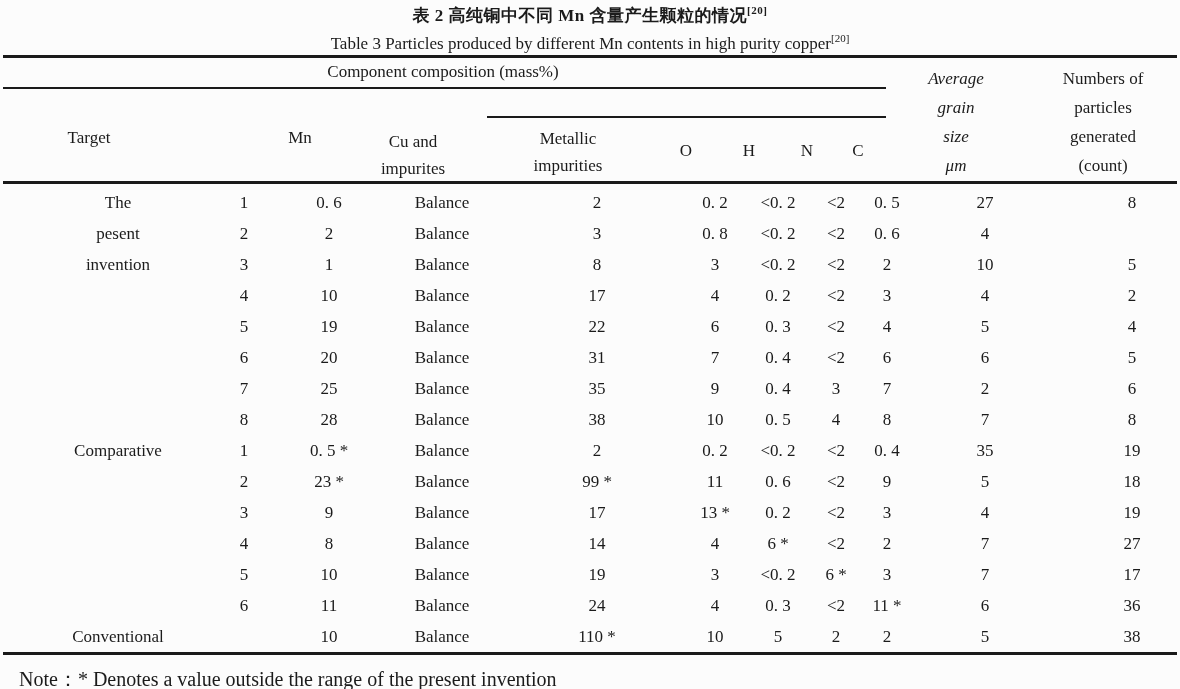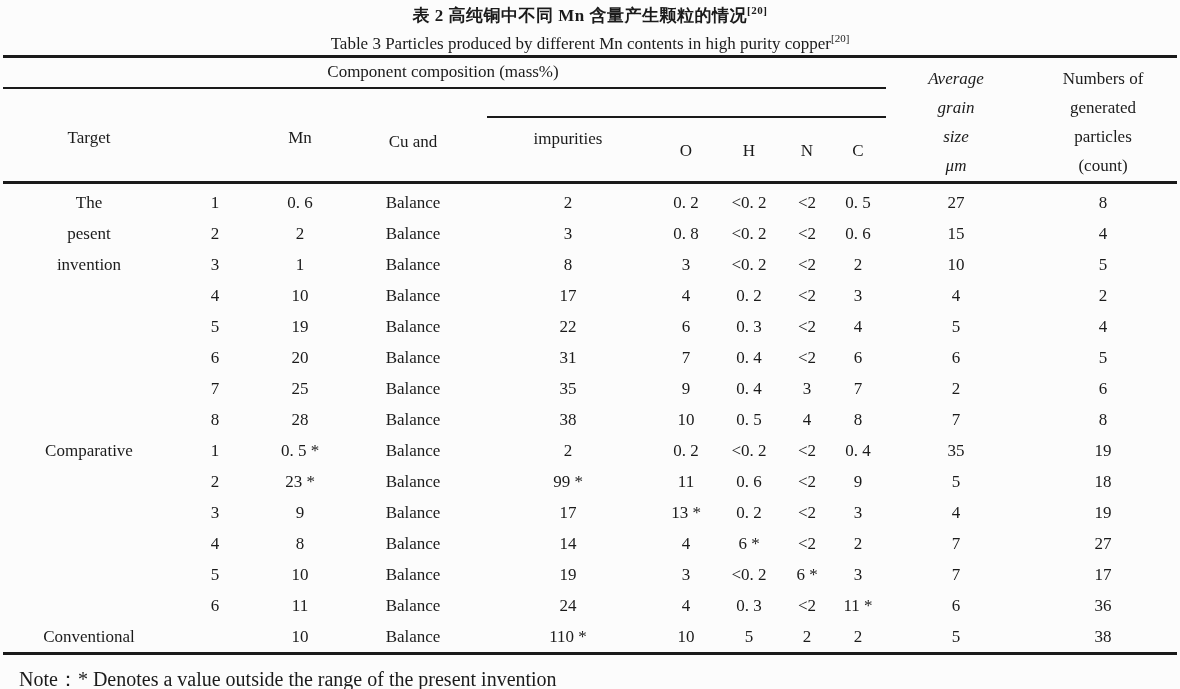--- a/index.html
+++ b/index.html
@@ -34,21 +34,21 @@
   .h-target{left:0;top:127px;width:178px;}
   .h-mn{left:252px;top:127px;width:96px;}
   .h-cu{left:348px;top:111px;width:130px;line-height:27px;margin-top:17px;}
   .h-met{left:478px;top:125px;width:180px;line-height:27px;}
   .h-o{left:658px;top:140px;width:56px;}
   .h-h{left:714px;top:140px;width:70px;}
   .h-n{left:784px;top:140px;width:46px;}
   .h-c{left:830px;top:140px;width:56px;}
   .h-avg{left:886px;top:64px;width:140px;line-height:29px;font-style:italic;}
   .h-num{left:1026px;top:64px;width:154px;line-height:29px;font-family:Liberation Serif, serif;}
-  .tbody{position:absolute;left:0;top:187px;width:1136px;}
+  .tbody{position:absolute;left:0;top:187px;width:1136px;padding-left:29px;}
   .trow{
     display:grid;
     grid-template-columns:178px 74px 96px 130px 180px 56px 70px 46px 56px 140px 154px;
     height:31px;
   }
   .cell{
     display:flex;align-items:center;justify-content:center;
     font-size:17px;white-space:pre;
   }
   .note{
@@ -72,42 +72,44 @@
   <div class="rule rule-bottom"></div>
 
   <div class="hlabel h-comp">Component composition (mass%)</div>
 
 
   <div class="hlabel h-target">Target</div>
   <div class="hlabel h-mn">Mn</div>
 
   <div class="hlabel h-cu">
     <div>Cu and</div>
+    <div>impurites</div>
   </div>
 
   <div class="hlabel h-met">
+    <div>Metallic</div>
     <div>impurities</div>
   </div>
 
   <div class="hlabel h-o">O</div>
   <div class="hlabel h-h">H</div>
   <div class="hlabel h-n">N</div>
   <div class="hlabel h-c">C</div>
 
   <div class="hlabel h-avg">
     <div>Average</div>
     <div>grain</div>
     <div>size</div>
     <div>μm</div>
   </div>
 
   <div class="hlabel h-num">
     <div>Numbers of</div>
+    <div>particles</div>
     <div>generated</div>
-    <div>particles</div>
     <div>(count)</div>
   </div>
 
   <div class="tbody" id="tbody">
       <div class="trow">
     <span class="cell">The</span>
     <span class="cell">1</span>
     <span class="cell">0. 6</span>
     <span class="cell">Balance</span>
     <span class="cell">2</span>
@@ -121,21 +123,20 @@
       <div class="trow">
     <span class="cell">pesent</span>
     <span class="cell">2</span>
     <span class="cell">2</span>
     <span class="cell">Balance</span>
     <span class="cell">3</span>
     <span class="cell">0. 8</span>
     <span class="cell">&lt;0. 2</span>
     <span class="cell">&lt;2</span>
     <span class="cell">0. 6</span>
-    <span class="cell">15</span>
     <span class="cell">4</span>
   </div>
       <div class="trow">
     <span class="cell">invention</span>
     <span class="cell">3</span>
     <span class="cell">1</span>
     <span class="cell">Balance</span>
     <span class="cell">8</span>
     <span class="cell">3</span>
     <span class="cell">&lt;0. 2</span>

